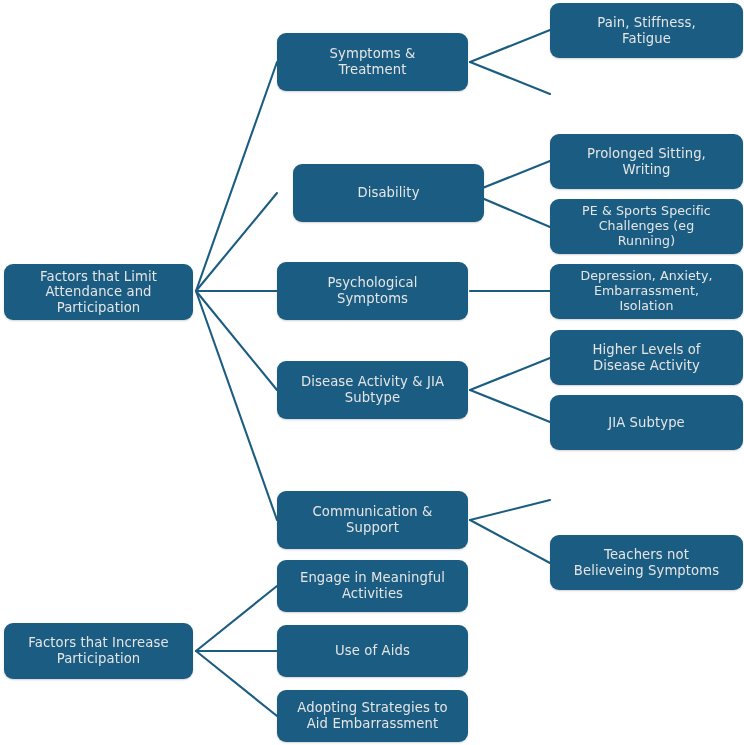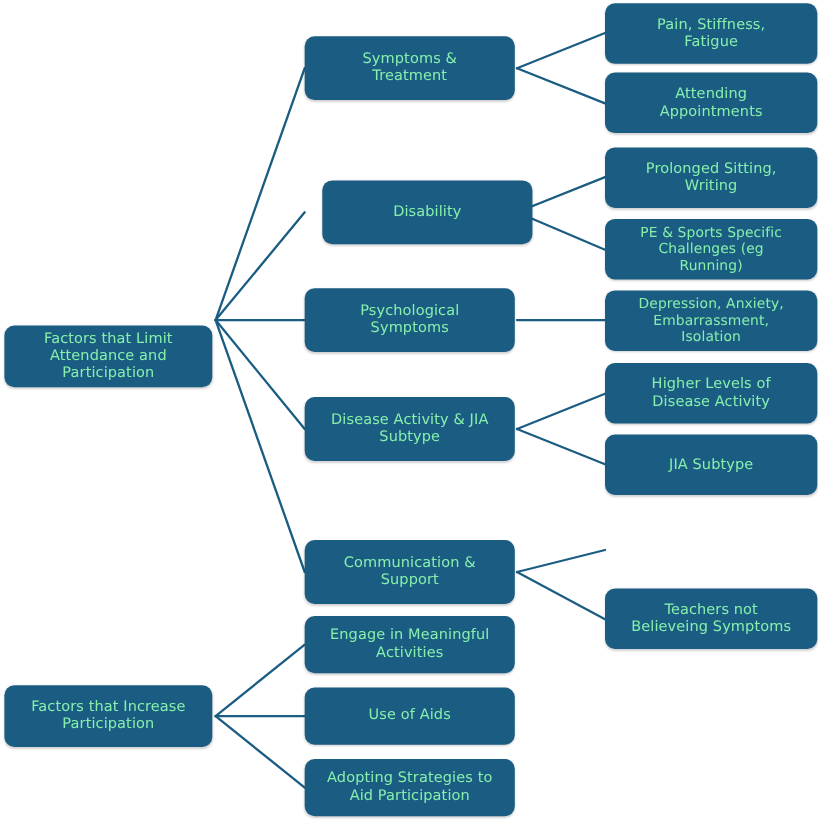--- a/index.html
+++ b/index.html
@@ -29,21 +29,21 @@
     height: 745px;
     z-index: 1;
     pointer-events: none;
   }
   .node {
     position: absolute;
     z-index: 2;
     box-sizing: border-box;
     border-radius: 9px;
     background: #1b5d82;
-    color: #86efac;
+    color: #e5e5e5;
     display: flex;
     align-items: center;
     justify-content: center;
     text-align: center;
     line-height: 1.18;
     padding: 2px 6px;
     letter-spacing: 0.1px;
     box-shadow: 0 1px 2px rgba(0,0,0,0.18);
   }
   .node .label {
@@ -74,21 +74,21 @@
       <path d="M470,193 L550,161"></path>
       <path d="M470,193 L550,227"></path>
       <path d="M470,291 L550,291"></path>
       <path d="M470,390 L550,358"></path>
       <path d="M470,390 L550,422"></path>
       <path d="M470,520 L550,500"></path>
       <path d="M470,520 L550,563"></path>
     </g>
   </svg>
 
-  <div class="node t13" style="left:4px; top:264px; width:189px; height:56px;margin-top:32px;">
+  <div class="node t13" style="left:4px; top:264px; width:189px; height:56px;">
     <span class="label">Factors that Limit
 Attendance and
 Participation</span>
   </div>
 
   <div class="node t13" style="left:4px; top:623px; width:189px; height:56px;">
     <span class="label">Factors that Increase
 Participation</span>
   </div>
 
@@ -120,32 +120,28 @@
     <span class="label">Engage in Meaningful
 Activities</span>
   </div>
 
   <div class="node t13" style="left:277px; top:625px; width:191px; height:52px;">
     <span class="label">Use of Aids</span>
   </div>
 
   <div class="node t13" style="left:277px; top:690px; width:191px; height:52px;">
     <span class="label">Adopting Strategies to
-Aid Participation</span>
+Aid Embarrassment</span>
   </div>
 
   <div class="node t13" style="left:550px; top:3px; width:193px; height:55px;">
     <span class="label">Pain, Stiffness,
 Fatigue</span>
   </div>
 
-  <div class="node t13" style="left:550px; top:66px; width:193px; height:55px;">
-    <span class="label">Attending
-Appointments</span>
-  </div>
 
   <div class="node t13" style="left:550px; top:134px; width:193px; height:55px;">
     <span class="label">Prolonged Sitting,
 Writing</span>
   </div>
 
   <div class="node t12" style="left:550px; top:199px; width:193px; height:55px;">
     <span class="label">PE &amp; Sports Specific
 Challenges (eg
 Running)</span>

